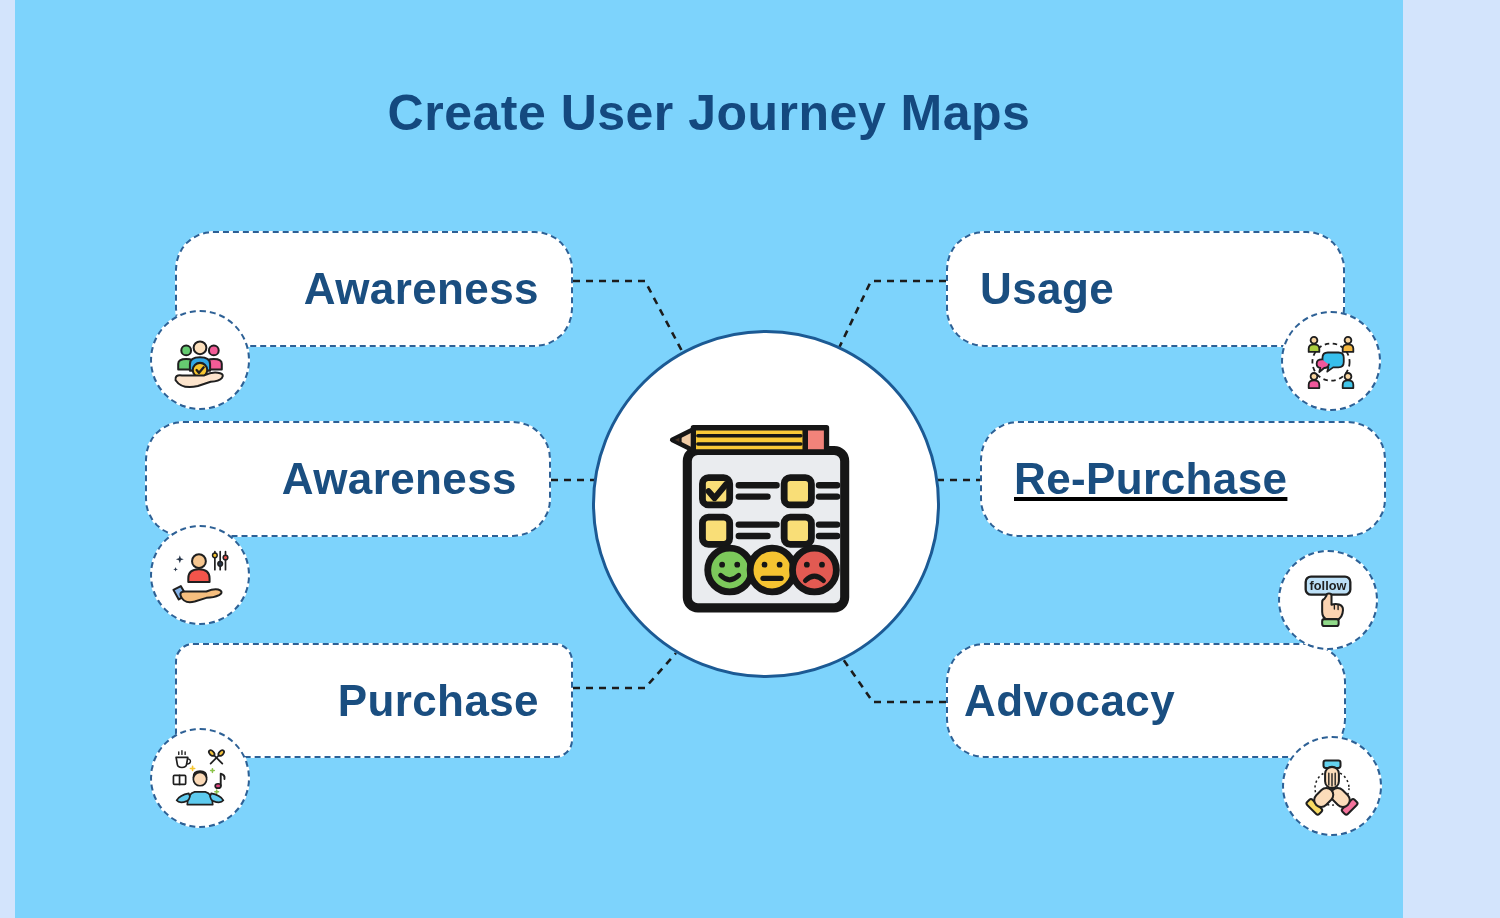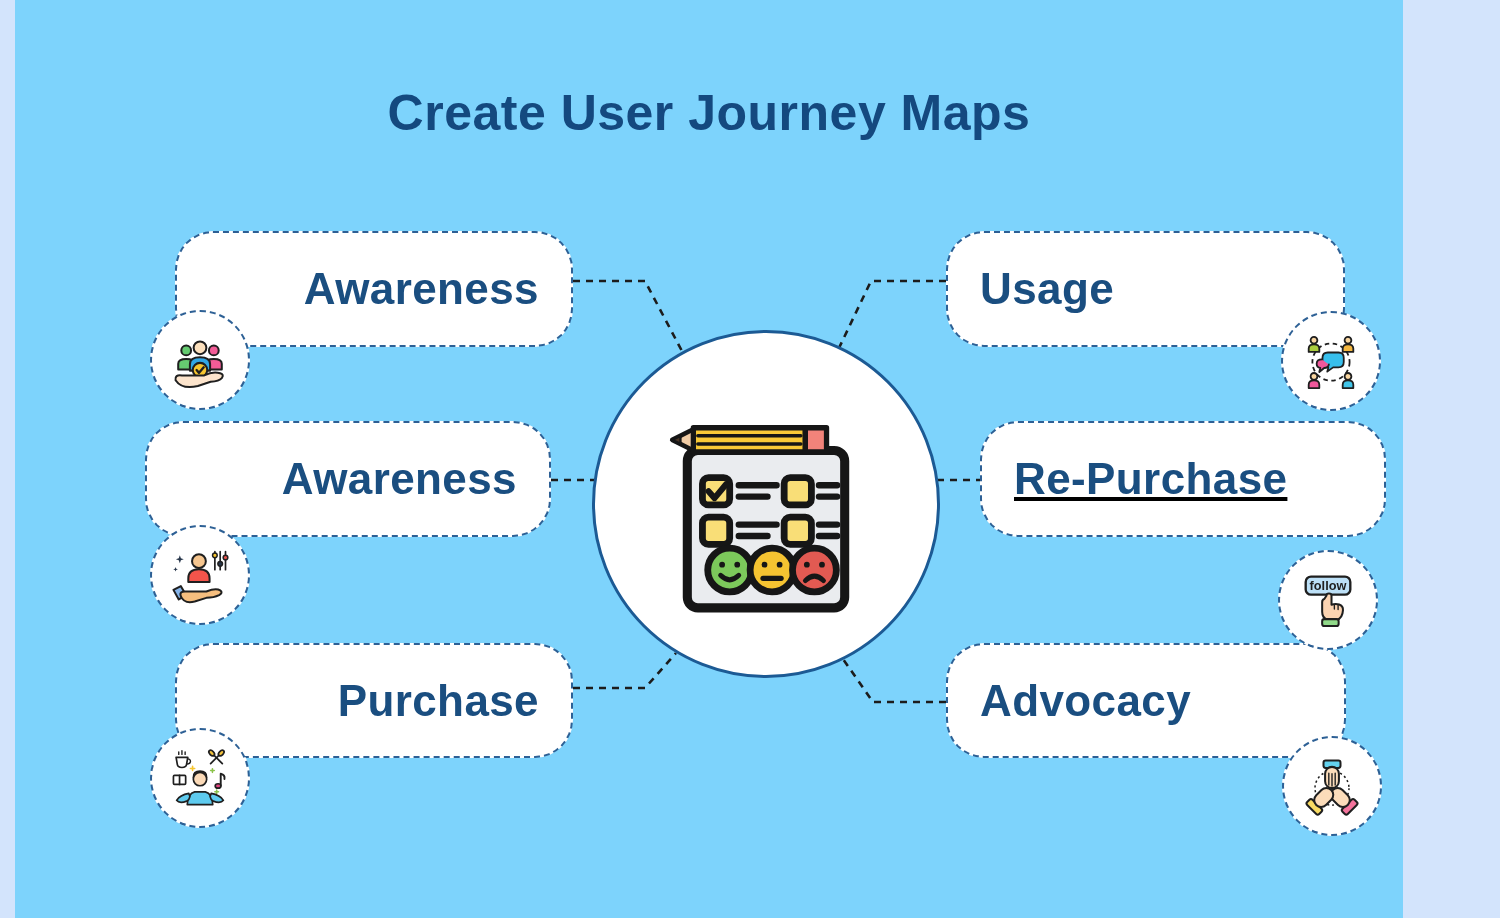--- a/index.html
+++ b/index.html
@@ -30,22 +30,22 @@
     position:absolute; left:577px; top:330px; width:348px; height:348px;
     box-sizing:border-box; background:#FFFFFF; border:3px solid #1C5A94;
     border-radius:50%; display:flex; align-items:center; justify-content:center;
   }
   .center-circle svg { margin-top:16px; }
   
   #box-awareness  { left:160px; top:231px; width:398px; height:116px; }
   #box-usage      { left:931px; top:231px; width:399px; height:116px; }
   #box-evaluation { left:130px; top:421px; width:406px; height:116px; }
   #box-repurchase { left:965px; top:421px; width:406px; height:116px;text-decoration:underline; }
-  #box-purchase   { left:160px; top:643px; width:398px; height:115px; }
-  #box-advocacy   { left:931px; top:643px; width:400px; height:115px; }
+  #box-purchase   { left:160px; top:643px; width:398px; height:115px;border-radius:18px; }
+  #box-advocacy   { left:931px; top:643px; width:400px; height:115px;padding-left:16px; }
   
   #circ-awareness  { left:135px;  top:310px; }
   #circ-evaluation { left:135px;  top:525px; }
   #circ-purchase   { left:135px;  top:728px; }
   #circ-usage      { left:1266px; top:311px; }
   #circ-repurchase { left:1263px; top:550px; }
   #circ-advocacy   { left:1267px; top:736px; }
 </style>
 </head>
 <body>

